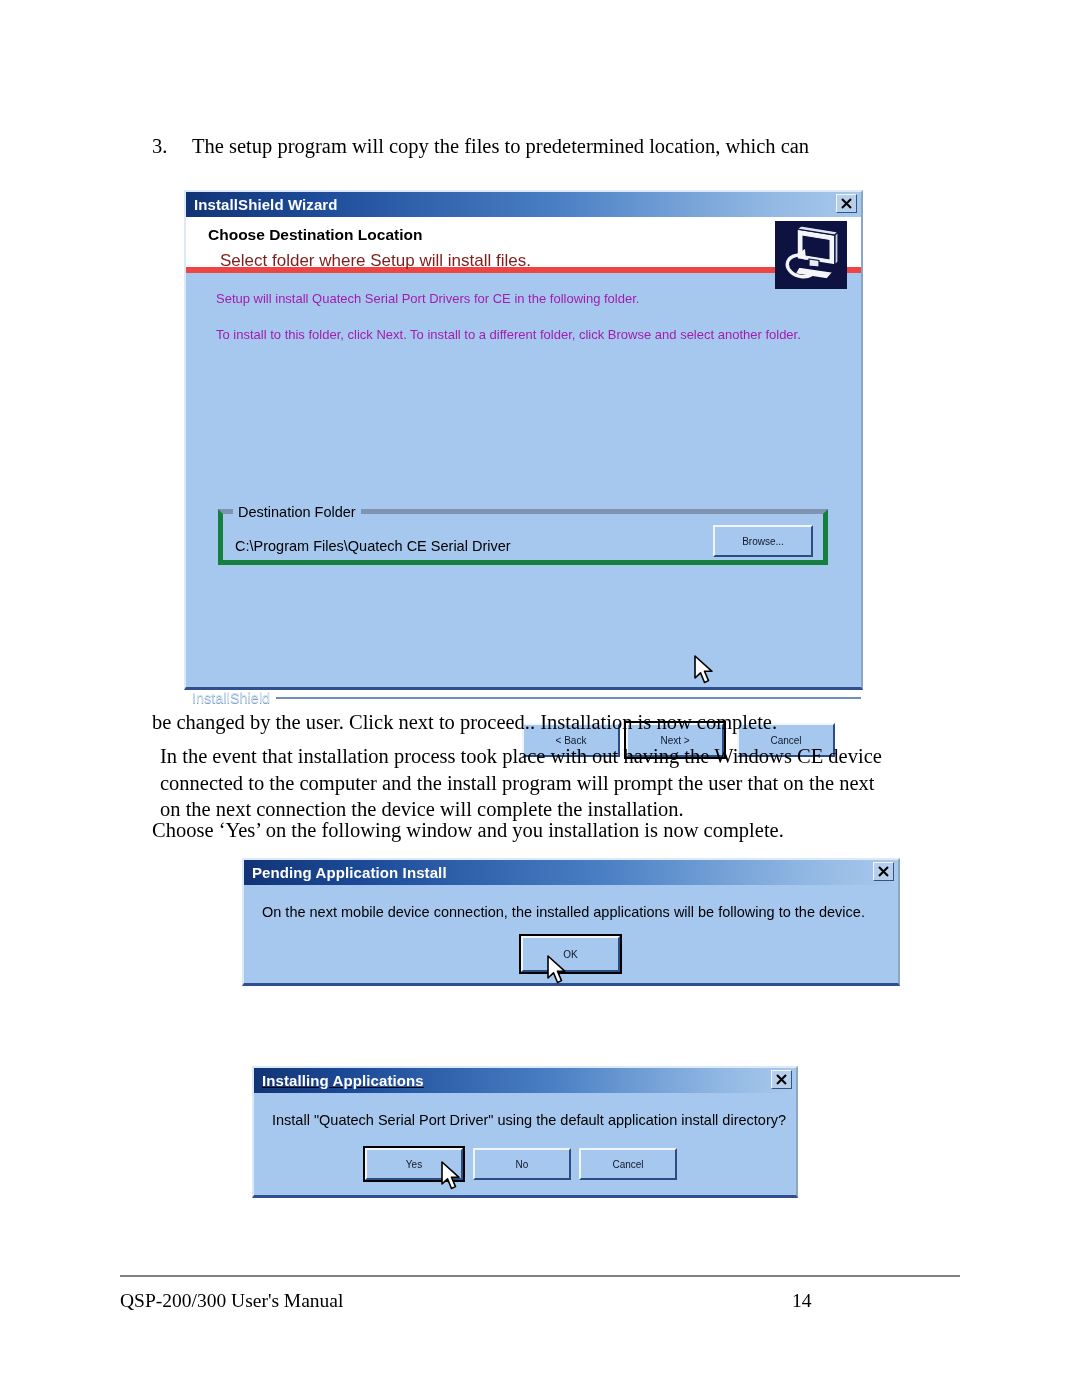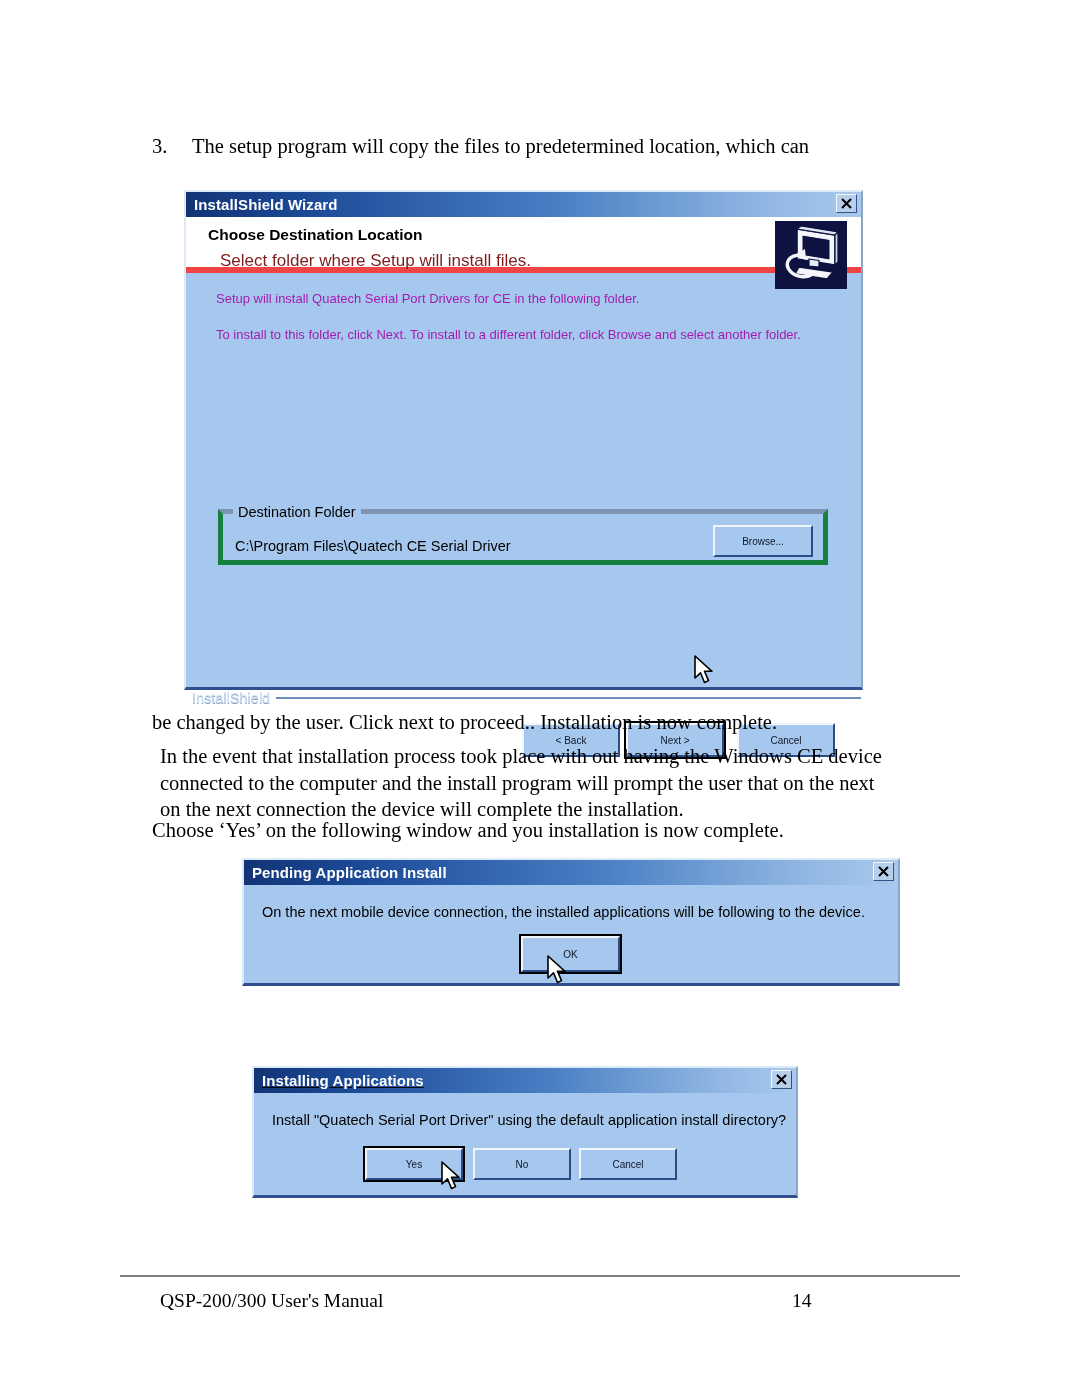--- a/index.html
+++ b/index.html
@@ -59,21 +59,20 @@
     top: 1275px;
     width: 840px;
     height: 2px;
     background: #808080;
   }
   .footer-left {
     position: absolute;
     left: 120px;
     top: 1290px;
     font-size: 19.5px;
-    margin-left: 40px;
   }
   .footer-page {
     position: absolute;
     left: 792px;
     top: 1290px;
     font-size: 19.5px;
   }
 
   
   .win {

